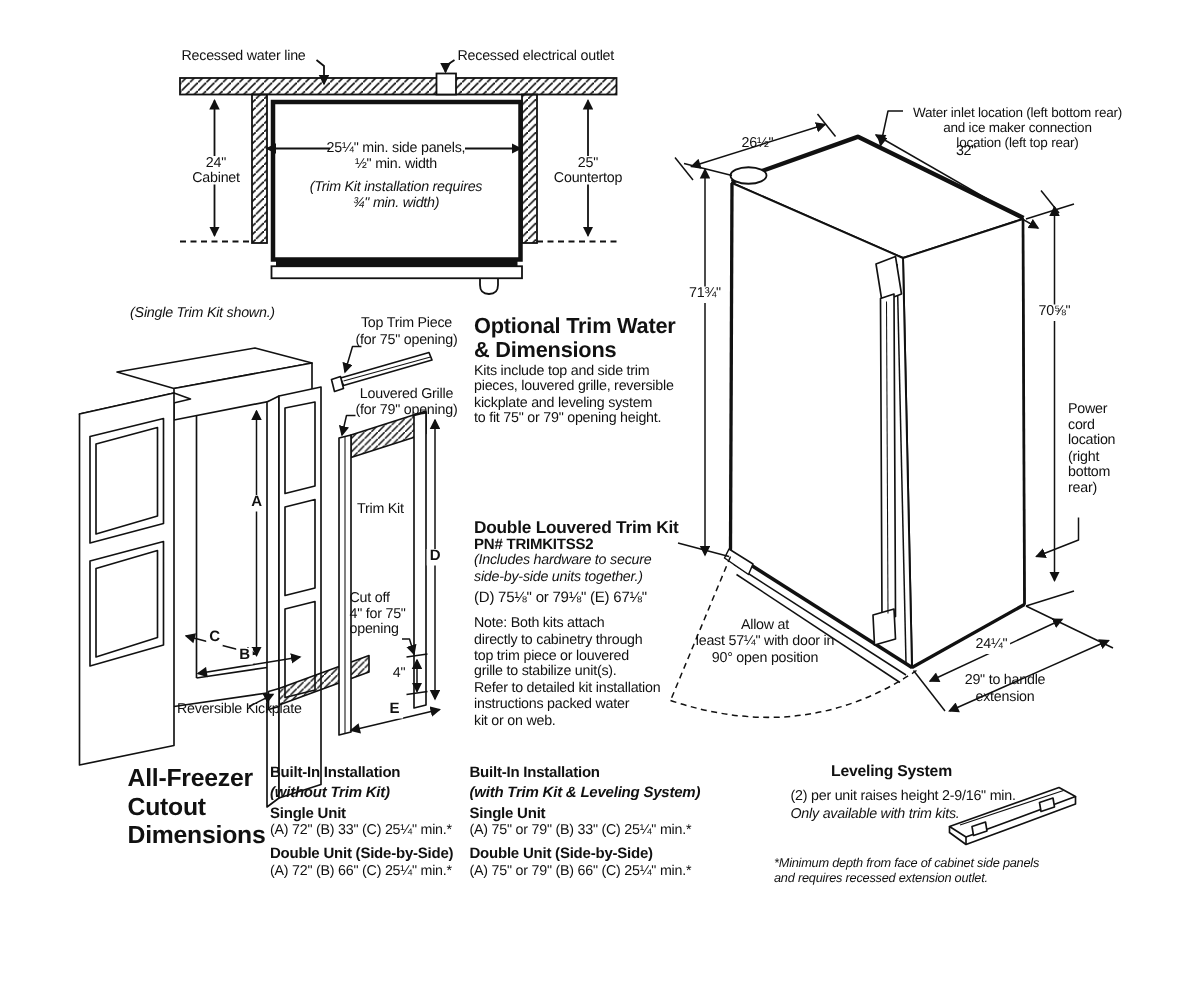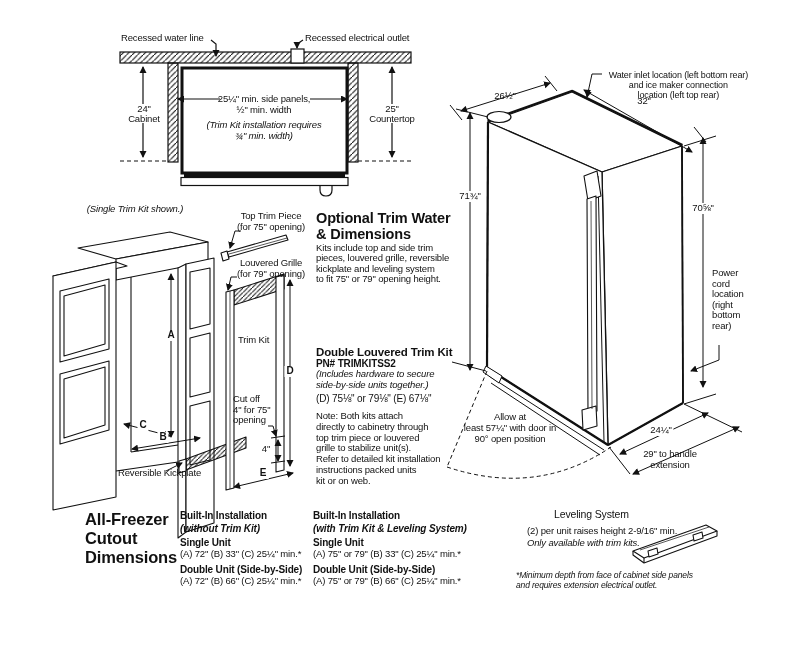--- a/index.html
+++ b/index.html
@@ -2,21 +2,21 @@
 <html><head>
 <meta charset="utf-8">
 <style>
   html,body{margin:0;padding:0;background:#fff;}
   #sheet{position:relative;width:800px;height:660px;background:#fff;overflow:hidden;
          font-family:"Liberation Sans",sans-serif;color:#111;letter-spacing:-0.15px;}
   #art{position:absolute;left:0;top:0;}
   .t{position:absolute;color:#111;white-space:nowrap;font-size:9.5px;line-height:10.5px;}
   .c{text-align:center;}
   .r{text-align:center;}
-  .b{font-weight:400;padding-left:12px;}
+  .b{font-weight:700;padding-left:12px;}
   .i{font-style:italic;}
   .bg{background:#fff;padding:0 2px;}
   .cx{transform:translateX(-50%);}
   .fs9{font-size:9px;line-height:10px;}
   .fs85{font-size:8.5px;line-height:10px;}
   .title1{font-size:14.5px;line-height:16px;font-weight:700;}
   .kit-title{font-size:11.5px;line-height:12px;font-weight:700;}
   .kit-pn{font-size:10px;line-height:11px;font-weight:700;}
   .kit-dims{font-size:10px;line-height:11px;margin-top:3px;}
   .note-l{font-size:9.5px;line-height:10.8px;}
@@ -225,21 +225,21 @@
   <div class="i" style="font-size:9.5px;line-height:10.5px;">(Includes hardware to secure</div>
   <div class="i" style="font-size:9.5px;line-height:10.5px;">side-by-side units together.)</div>
   <div class="kit-dims">(D) 75⅛" or 79⅛" (E) 67⅛"</div>
 </div>
 <div class="t" style="left:316px;top:411px;">
   <div class="note-l">Note: Both kits attach</div>
   <div class="note-l">directly to cabinetry through</div>
   <div class="note-l">top trim piece or louvered</div>
   <div class="note-l">grille to stabilize unit(s).</div>
   <div class="note-l">Refer to detailed kit installation</div>
-  <div class="note-l">instructions packed units</div>
+  <div class="note-l">instructions packed water</div>
   <div class="note-l">kit or on web.</div>
 </div>
 
 <div class="t r fs9" style="right:52px;top:70px;">
   <div>Water inlet location (left bottom rear)</div>
   <div>and ice maker connection</div>
   <div>location (left top rear)</div>
 </div>
 <div class="t cx" style="left:505px;top:91px;">26½"</div>
 <div class="t cx" style="left:644px;top:96px;">32"</div>
@@ -287,16 +287,16 @@
   <div class="col-label2">Double Unit (Side-by-Side)</div>
   <div class="col-dims">(A) 75" or 79" (B) 66" (C) 25¼" min.*</div>
 </div>
 
 <div class="t b" style="left:542px;top:509px;font-size:10.5px;">Leveling System</div>
 <div class="t" style="left:527px;top:526px;">(2) per unit raises height 2-9/16" min.</div>
 <div class="t i" style="left:527px;top:538px;">Only available with trim kits.</div>
 
 <div class="t i fs85" style="left:516px;top:570px;">
   <div>*Minimum depth from face of cabinet side panels</div>
-  <div>and requires extension electrical outlet.</div>
+  <div>and requires recessed extension outlet.</div>
 </div>
 
 </div>
 
 </body></html>

